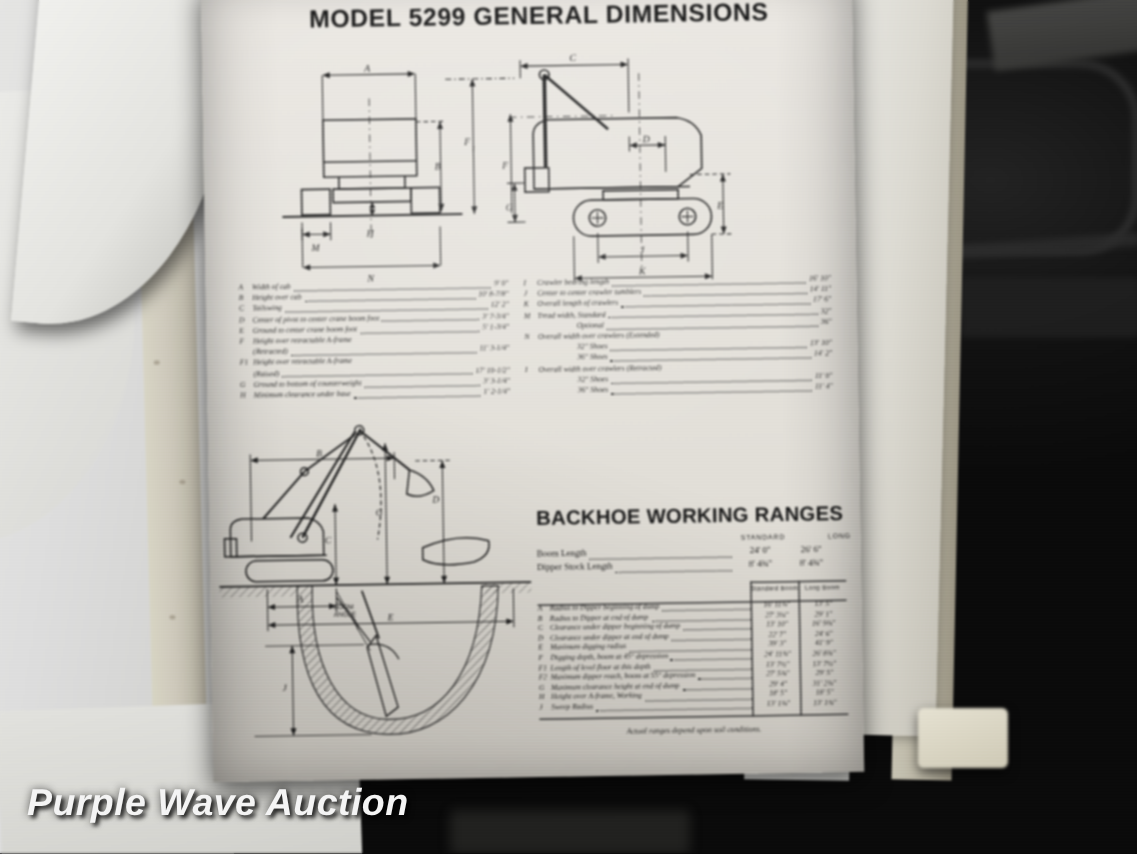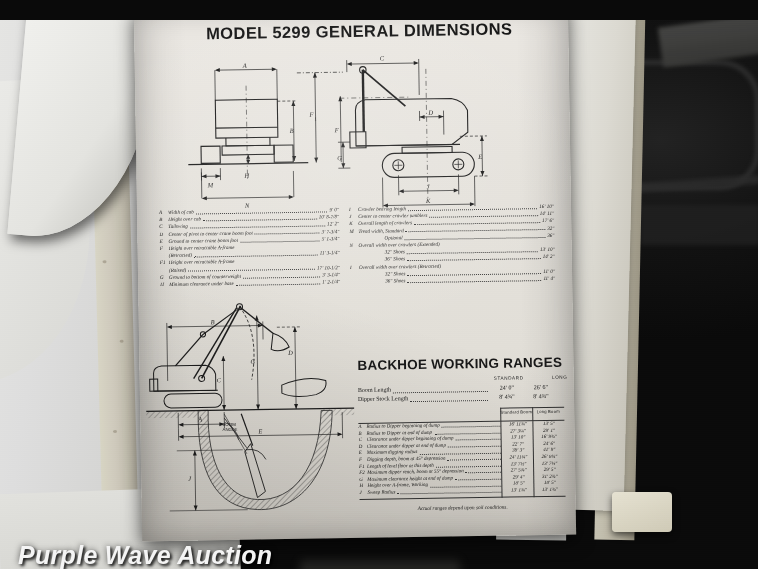--- a/index.html
+++ b/index.html
@@ -3,21 +3,21 @@
 <meta charset="utf-8">
 <style>
   html,body{margin:0;padding:0;}
   body{
     width:758px;height:569px;overflow:hidden;position:relative;
     background:#0a0a0a;
     font-family:"Liberation Serif",serif;
   }
 
   
-  #photo{position:absolute;inset:0;overflow:hidden;background:#090909;margin-top:20px;}
+  #photo{position:absolute;inset:0;overflow:hidden;background:#090909;}
   .bg-dark{
     position:absolute;left:0;top:0;width:758px;height:569px;
     background:
       radial-gradient(ellipse 300px 200px at 660px 120px,#222 0%,#111 55%,#0a0a0a 100%),
       linear-gradient(160deg,#1a1a1a 0%,#0d0d0d 40%,#070707 100%);
   }
   .equip-bar{
     position:absolute;background:#2b2b2b;border-radius:3px;filter:blur(2px);opacity:.85;
   }
   .equip-tube{

